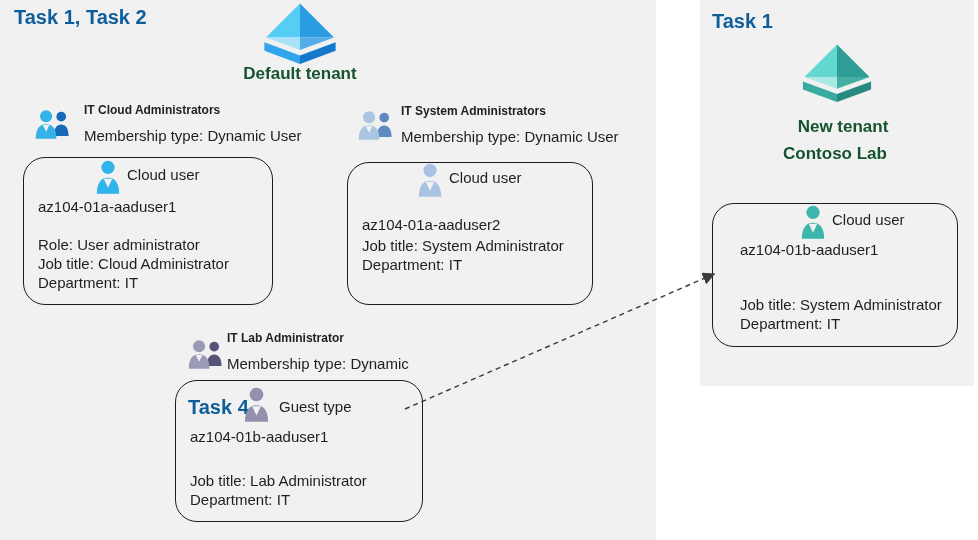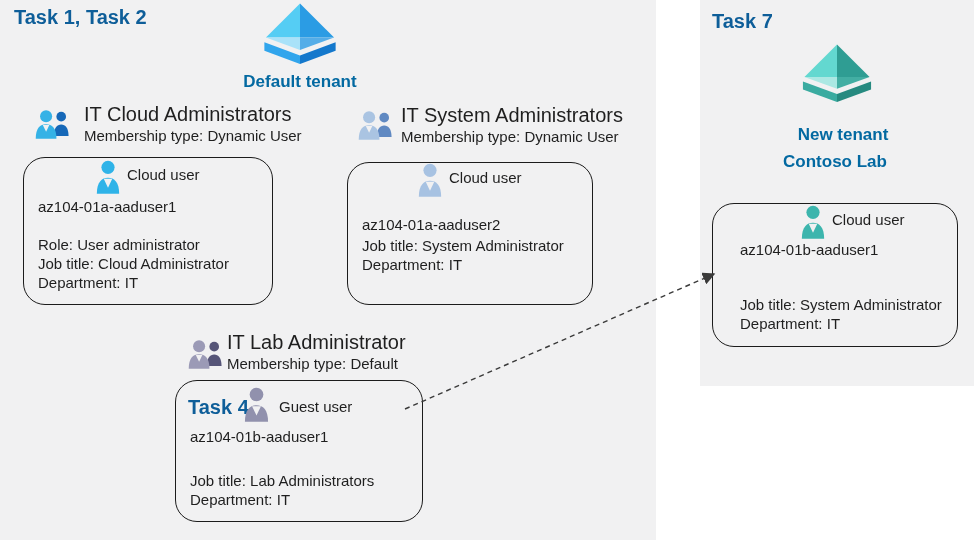--- a/index.html
+++ b/index.html
@@ -5,22 +5,22 @@
   html,body{margin:0;padding:0;}
   body{
     width:978px;height:540px;position:relative;background:#ffffff;
     font-family:"Liberation Sans","DejaVu Sans",sans-serif;
     font-size:15px;color:var(--text,#1f1f1f);
     -webkit-font-smoothing:antialiased;
   }
   .abs{position:absolute;}
   .canvas{background:var(--canvas-bg);}
   .task-label{font-weight:bold;color:var(--task-blue);font-size:20px;white-space:nowrap;}
-  .tenant-title{font-weight:bold;font-size:17px;text-align:center;white-space:nowrap;color:#0369a1;margin-top:8px;}
-  .group-title{font-weight:normal;font-size:20px;white-space:nowrap;}
+  .tenant-title{font-weight:bold;font-size:17px;text-align:center;white-space:nowrap;color:#14532d;}
+  .group-title{font-weight:bold;font-size:12px;white-space:nowrap;}
   .line{white-space:nowrap;line-height:18px;}
   .line b{font-weight:normal;}
   .user-card{
     border:1.4px solid var(--border);
     border-radius:22px;
     background:transparent;
     box-sizing:border-box;
   }
   .user-name{font-weight:normal;white-space:nowrap;}
   .type-label{white-space:nowrap;}
@@ -126,42 +126,42 @@
   </g>
   <g style="fill:var(--group3-front)">
     <circle cx="14" cy="8" r="7"></circle>
     <path d="M2,34 C2,22 7,17.3 14,17.3 C21,17.3 26,22 26,34 Z"></path>
   </g>
   <path d="M10.2,18.2 L17.8,18.2 L14,26 Z" style="fill:var(--canvas-bg)"></path>
 </svg>
 <div class="abs group-title" style="left:227px;top:331px;">IT Lab Administrator</div>
 <div class="abs line" style="left:227px;top:355px;">
   <b>Membership type:</b>
-  <span>Default</span>
+  <span>Dynamic</span>
 </div>
 
 <div class="abs user-card" style="left:175px;top:380px;width:248px;height:142px;"></div>
 <div class="abs task-label" style="left:188px;top:396px;">Task 4</div>
 <svg class="abs" style="left:243px;top:387px;" width="27" height="35" viewBox="0 0 28 36">
   <circle cx="14" cy="7.6" r="7.1" style="fill:var(--user-guest)"></circle>
   <path d="M2,36 C2,23.5 7.2,18.8 14,18.8 C20.8,18.8 26,23.5 26,36 Z" style="fill:var(--user-guest)"></path>
   <path d="M9.4,19.8 L18.6,19.8 L14,29.5 Z" style="fill:var(--canvas-bg)"></path>
 </svg>
-<div class="abs type-label" style="left:279px;top:398px;">Guest user</div>
+<div class="abs type-label" style="left:279px;top:398px;">Guest type</div>
 <div class="abs user-name" style="left:190px;top:428px;">az104-01b-aaduser1</div>
 <div class="abs line" style="left:190px;top:472px;">
   <b>Job title:</b>
-  <span>Lab Administrators</span>
+  <span>Lab Administrator</span>
 </div>
 <div class="abs line" style="left:190px;top:491px;">
   <b>Department:</b>
   <span>IT</span>
 </div>
 
-<div class="abs task-label" style="left:712px;top:10px;">Task 7</div>
+<div class="abs task-label" style="left:712px;top:10px;">Task 1</div>
 
 <svg class="abs" style="left:800px;top:41px;" width="74" height="66" viewBox="0 0 100 84">
   <polygon points="50,2 6,46 50,46" style="fill:var(--aad-teal-ul)"></polygon>
   <polygon points="50,2 50,46 94,46" style="fill:var(--aad-teal-ur)"></polygon>
   <polygon points="6,46 50,46 50,62" style="fill:var(--aad-teal-ll)"></polygon>
   <polygon points="50,46 94,46 50,62" style="fill:var(--aad-teal-lr)"></polygon>
   <polygon points="4,52 50,69 50,80 4,63" style="fill:var(--aad-teal-cl)"></polygon>
   <polygon points="50,69 96,52 96,63 50,80" style="fill:var(--aad-teal-cr)"></polygon>
 </svg>
 

